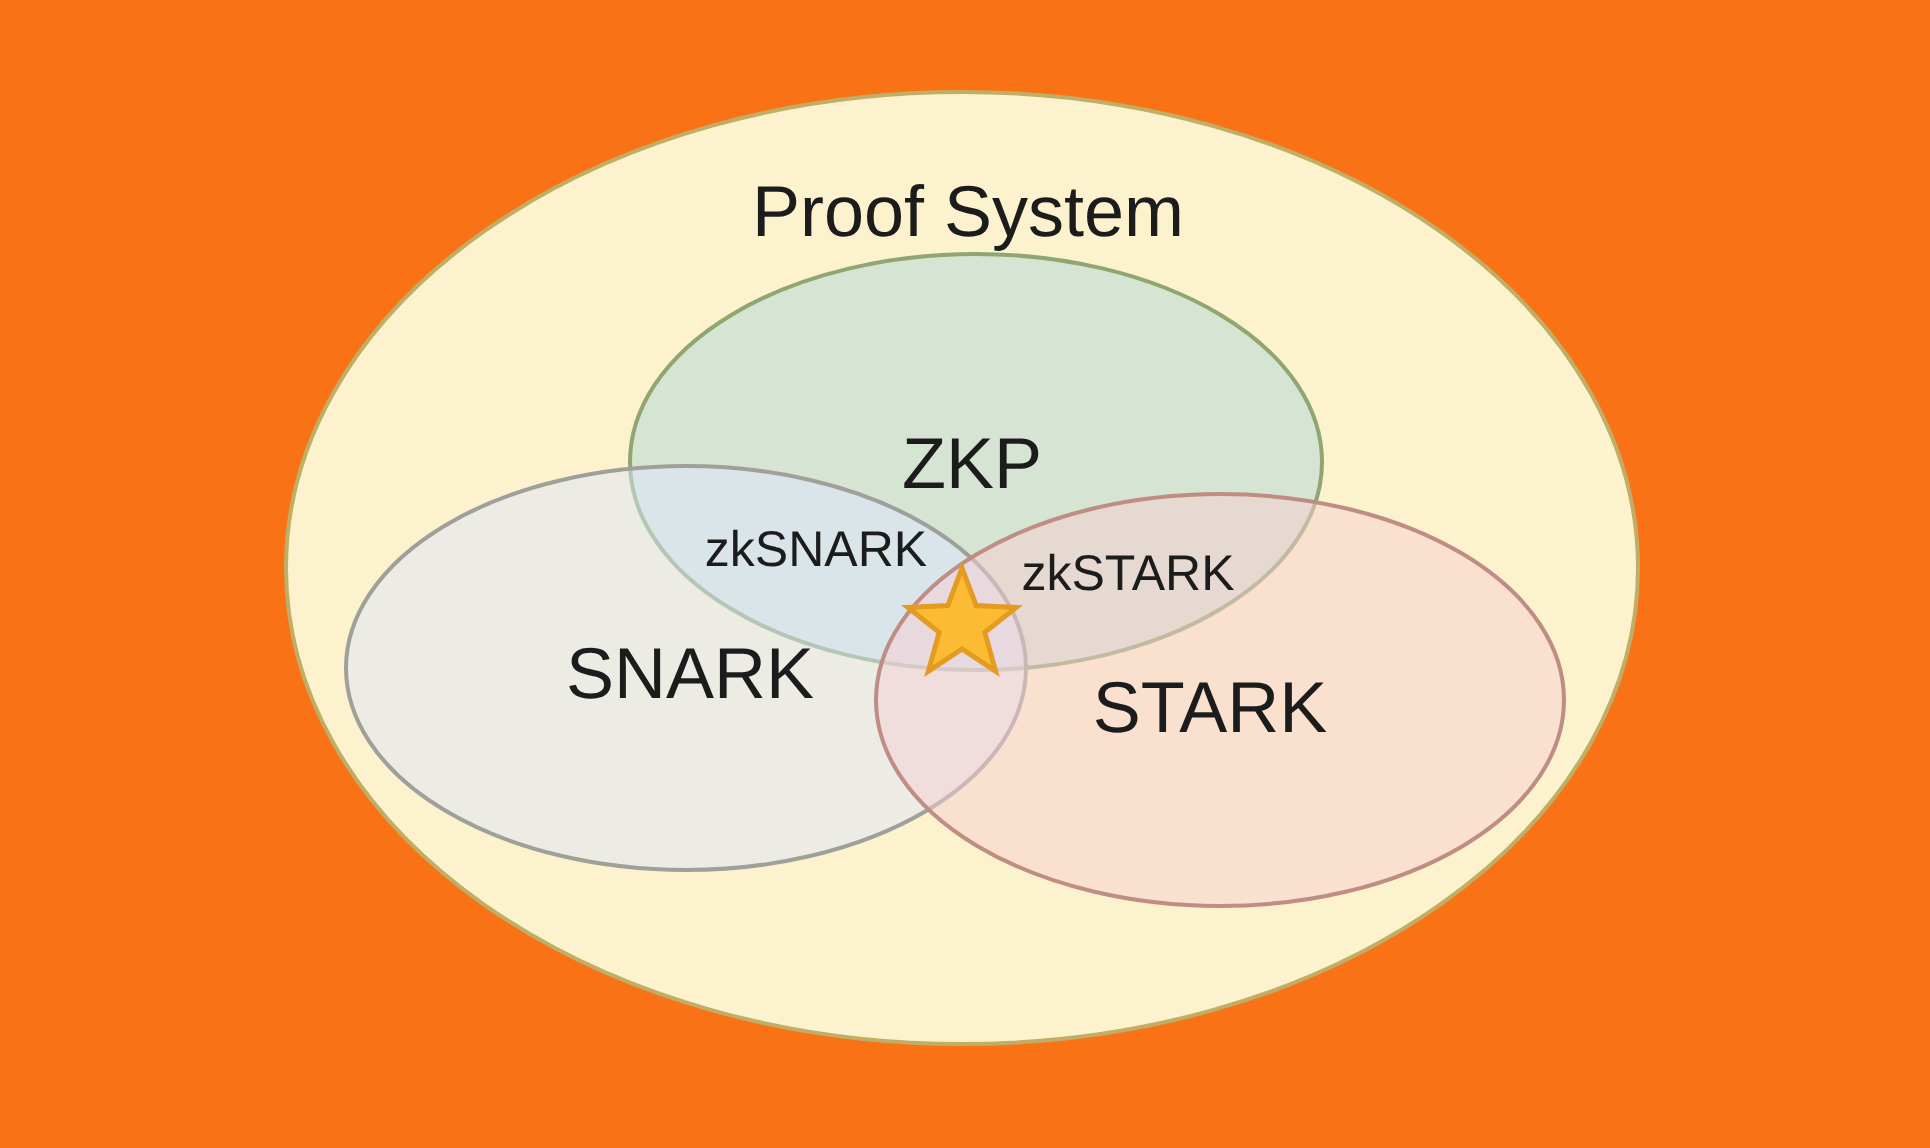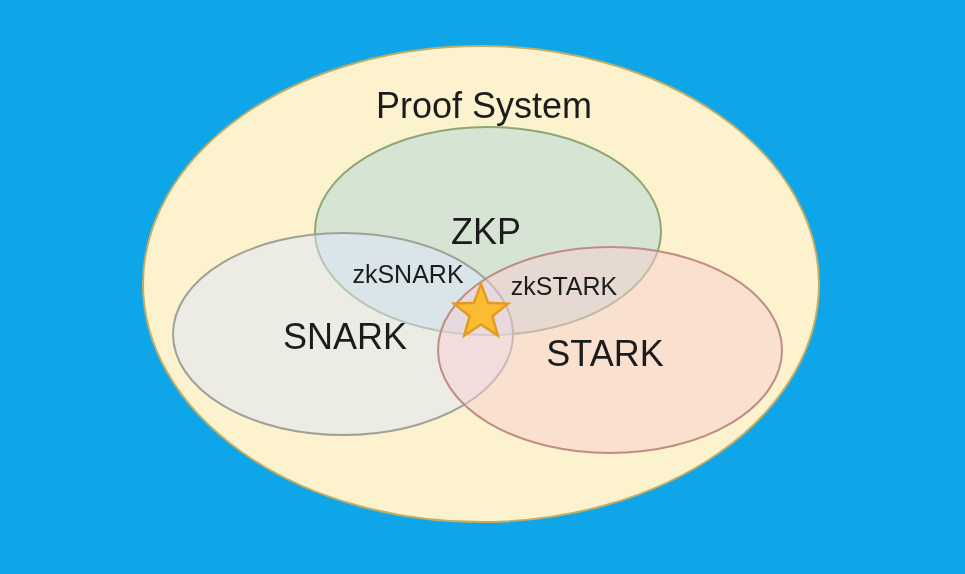--- a/index.html
+++ b/index.html
@@ -4,21 +4,21 @@
 <style>
   html, body {
     margin: 0;
     padding: 0;
     background: #ffffff;
   }
   .stage {
     position: relative;
     width: 965px;
     height: 574px;
-    background: #0ea5e9;
+    background: #f97316;
     overflow: hidden;
     font-family: "Liberation Sans", "DejaVu Sans", sans-serif;
   }
   svg .set-label {
     font-family: "Liberation Sans", "DejaVu Sans", sans-serif;
     font-weight: 400;
     letter-spacing: 0px;
   }
 </style>
 </head>

